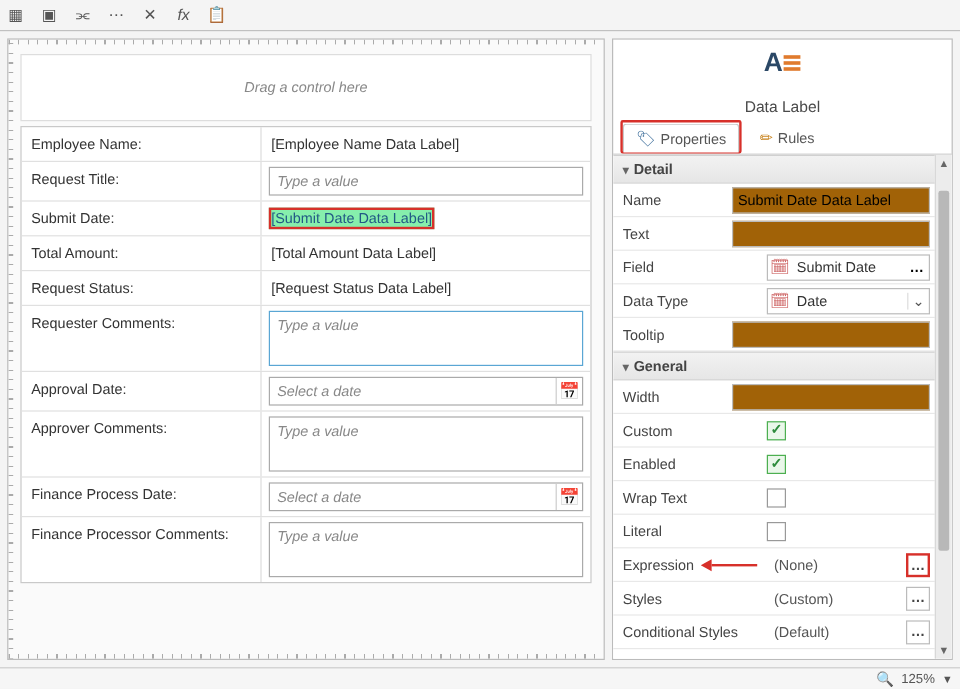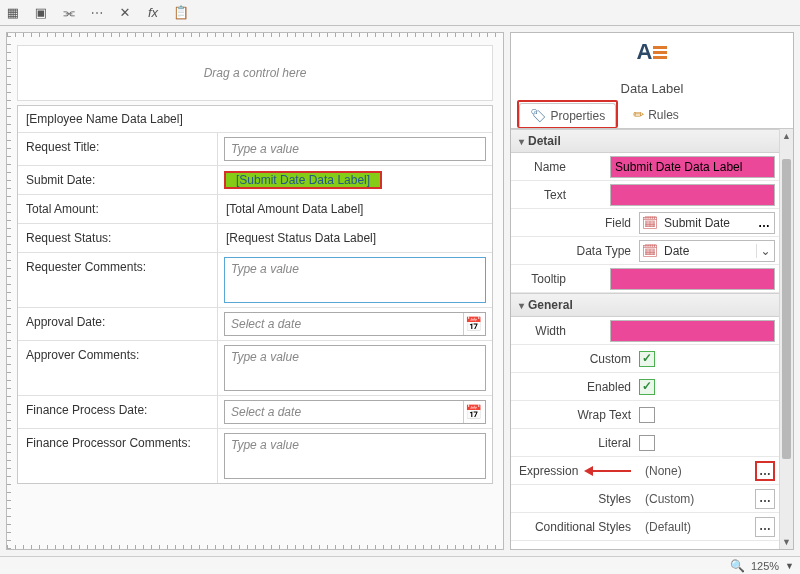--- a/index.html
+++ b/index.html
@@ -124,22 +124,22 @@
   .datebox .ph { flex:1; padding:4px 6px; color:#888; font-style:italic;}
   .datebox .cal-icon {
     width:22px; height:22px;
     display:flex;align-items:center;justify-content:center;
     color:#2d76b5; font-size:14px;
     border-left:1px solid #ccc;
   }
 
   .red-outline-label {
     border: 2px solid #d7302a;
-    padding: 0px 10px;
-    background: #84cc16;
+    padding: 0px 0;
+    background: #86efac;
     display:inline-block;
   }
   .selected-text {
     color:#225a85;
     font-weight:500;
   }
 
   
   .panel {
     flex:1;
@@ -237,33 +237,32 @@
   .prow {
     display:flex;
     align-items:center;
     border-bottom:1px solid #e8e8e8;
     min-height:28px;
   }
   .plabel {
     width: 128px;
     padding: 5px 8px;
     color:#444;
-    text-align:right;
   }
   .pval {
     flex:1;
     padding:2px 4px 2px 0;
     display:flex;
     align-items:center;
     gap:4px;
   }
   .pinput {
     flex:1;
     border:1px solid #bbb;
-    background:#ec4899;
+    background:#a16207;
     padding:3px 4px;
     height:22px;
     font-size:12px;
     margin-left:36px;
   }
   .picker {
     flex:1;
     border:1px solid #bbb;
     background:#fff;
     display:flex;align-items:center;
@@ -334,20 +333,21 @@
 
 <div class="main">
 
   <div class="designer">
     <div class="ruler-left"></div>
     <div class="ruler-top"></div>
     <div class="drop-hint">Drag a control here</div>
 
     <div class="form-table">
       <div class="frow">
+          <div class="flabel">Employee Name:</div>
         <div class="fval">
             <span class="dlabel">[Employee Name Data Label]</span>
           </div>
         </div>
 
       <div class="frow">
           <div class="flabel">Request Title:</div>
         <div class="fval">
             <div class="textbox">Type a value</div>
           </div>

